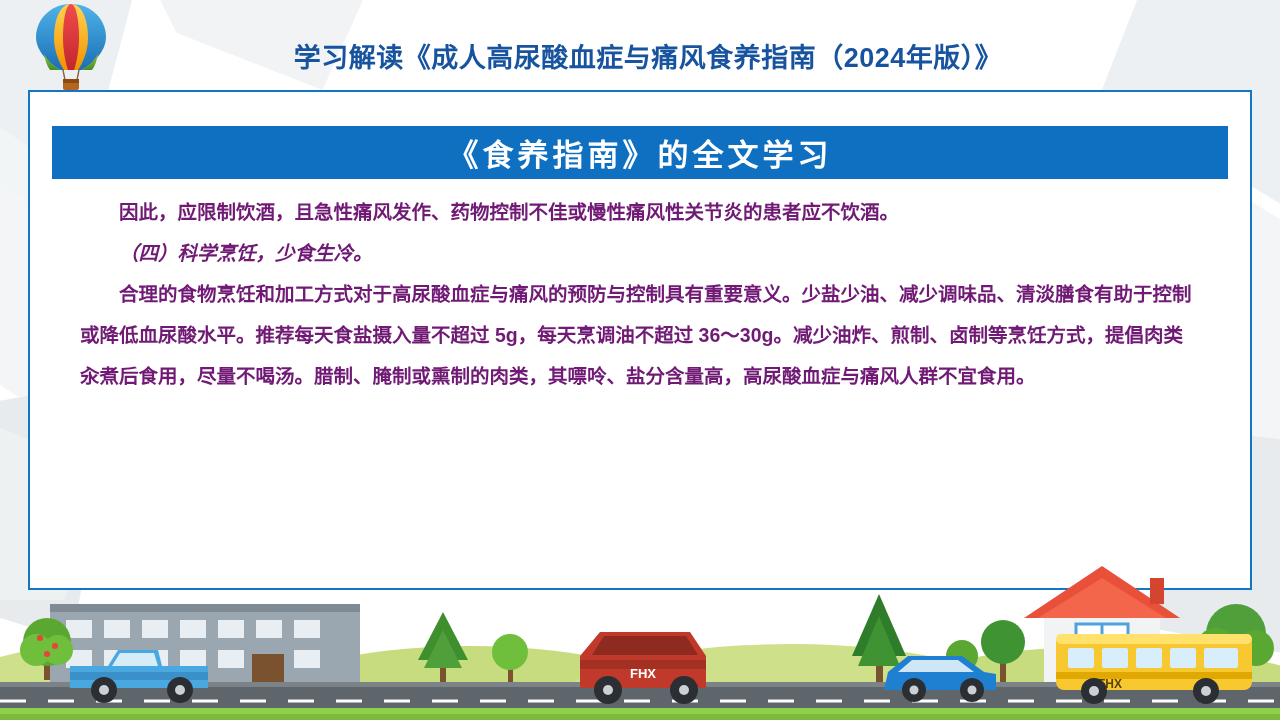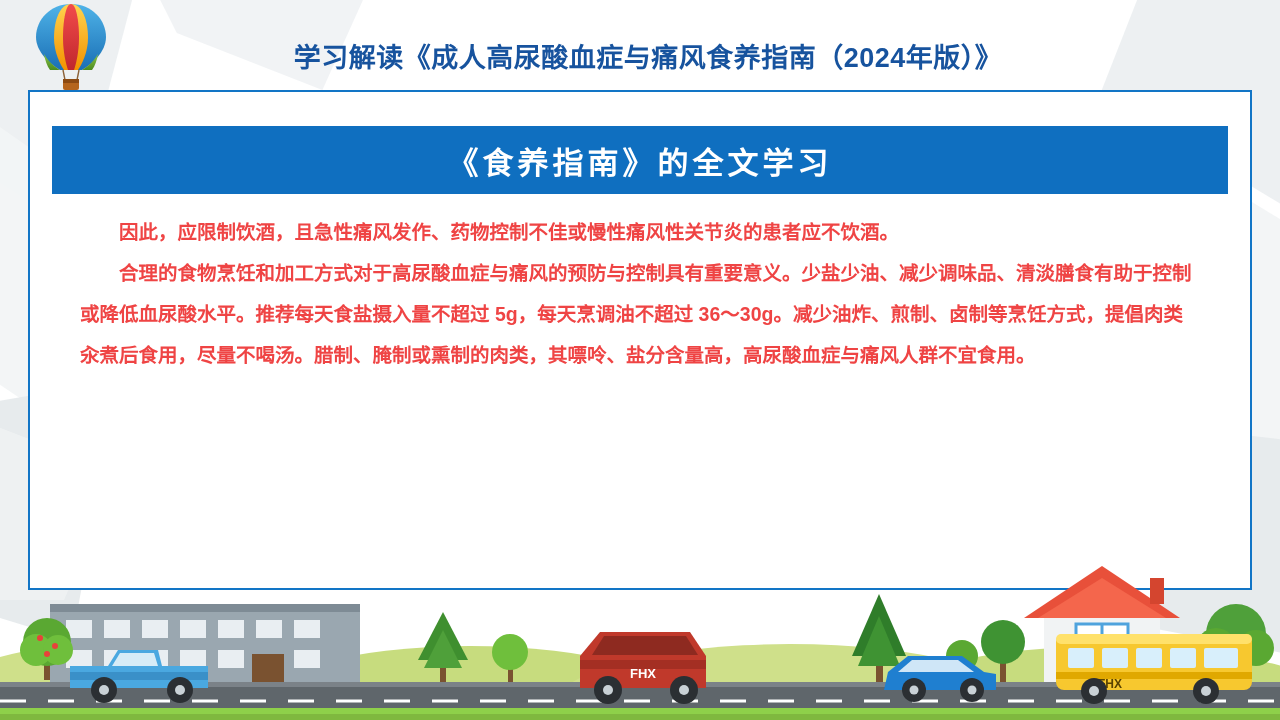--- a/index.html
+++ b/index.html
@@ -112,41 +112,41 @@
     background: #ffffff;
     border: 2px solid #1275c6;
     box-sizing: border-box;
   }
 
   .section-banner {
     position: absolute;
     left: 52px;
     top: 126px;
     width: 1176px;
-    height: 68px;
+    height: 53px;
     background: #0f6fc0;
     display: flex;
     align-items: center;
     justify-content: center;
   }
   .section-banner span {
     color: #ffffff;
     font-size: 31px;
     font-weight: bold;
     letter-spacing: 4px;
     white-space: nowrap;
   }
 
   
   .body-text {
     position: absolute;
     left: 80px;
-    top: 212px;
+    top: 192px;
     width: 1120px;
-    color: #ef4444;
+    color: #701a75;
     font-size: 19.5px;
     line-height: 41px;
   }
   .body-text p {
     margin: 0;
     font-weight: bold;
   }
   .p-indent { text-indent: 2em; }
   .p-sub {
     text-indent: 2em;
@@ -221,20 +221,21 @@
   </div>
 
   <div class="card"></div>
 
   <div class="section-banner">
     <span>《食养指南》的全文学习</span>
   </div>
 
   <div class="body-text">
     <p class="p-indent">因此，应限制饮酒，且急性痛风发作、药物控制不佳或慢性痛风性关节炎的患者应不饮酒。</p>
+    <p class="p-sub">（四）科学烹饪，少食生冷。</p>
     <p class="p-indent">合理的食物烹饪和加工方式对于高尿酸血症与痛风的预防与控制具有重要意义。少盐少油、减少调味品、清淡膳食有助于控制或降低血尿酸水平。推荐每天食盐摄入量不超过 5g，每天烹调油不超过 36～30g。减少油炸、煎制、卤制等烹饪方式，提倡肉类汆煮后食用，尽量不喝汤。腊制、腌制或熏制的肉类，其嘌呤、盐分含量高，高尿酸血症与痛风人群不宜食用。</p>
   </div>
 
   <svg class="scene" viewBox="0 0 1280 160" preserveAspectRatio="none">
 
     <ellipse cx="150" cy="150" rx="230" ry="70" fill="#cfe08a"></ellipse>
     <ellipse cx="470" cy="148" rx="220" ry="62" fill="#c7dc7e"></ellipse>
     <ellipse cx="790" cy="150" rx="240" ry="66" fill="#cfe08a"></ellipse>
     <ellipse cx="1110" cy="146" rx="230" ry="60" fill="#c7dc7e"></ellipse>
 

